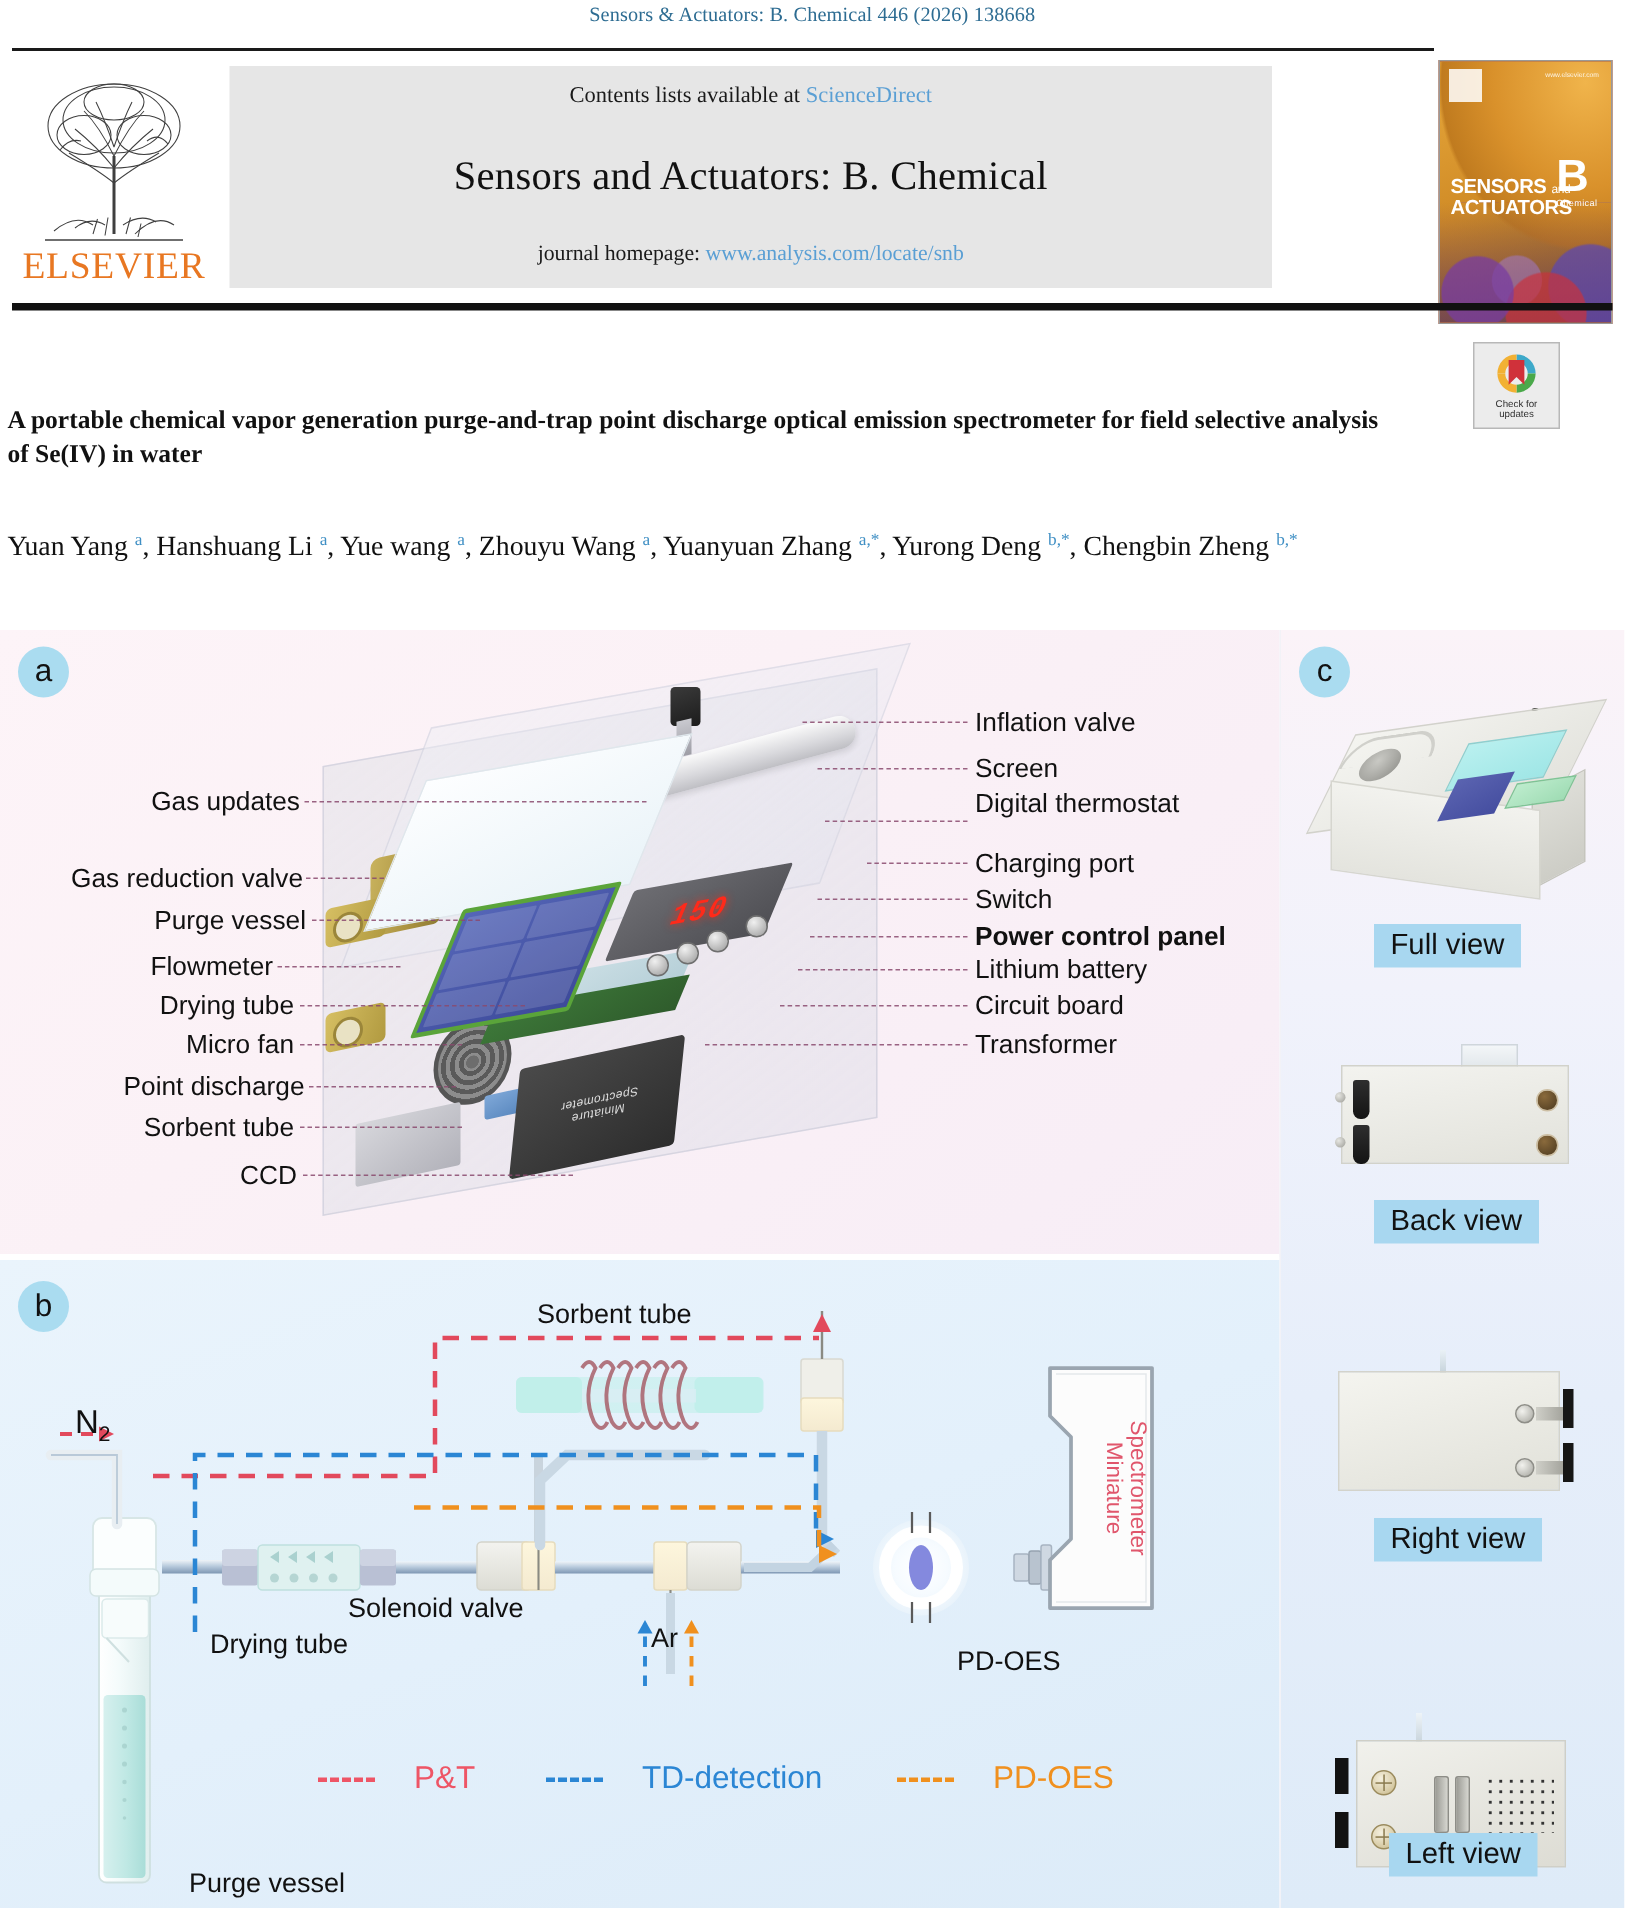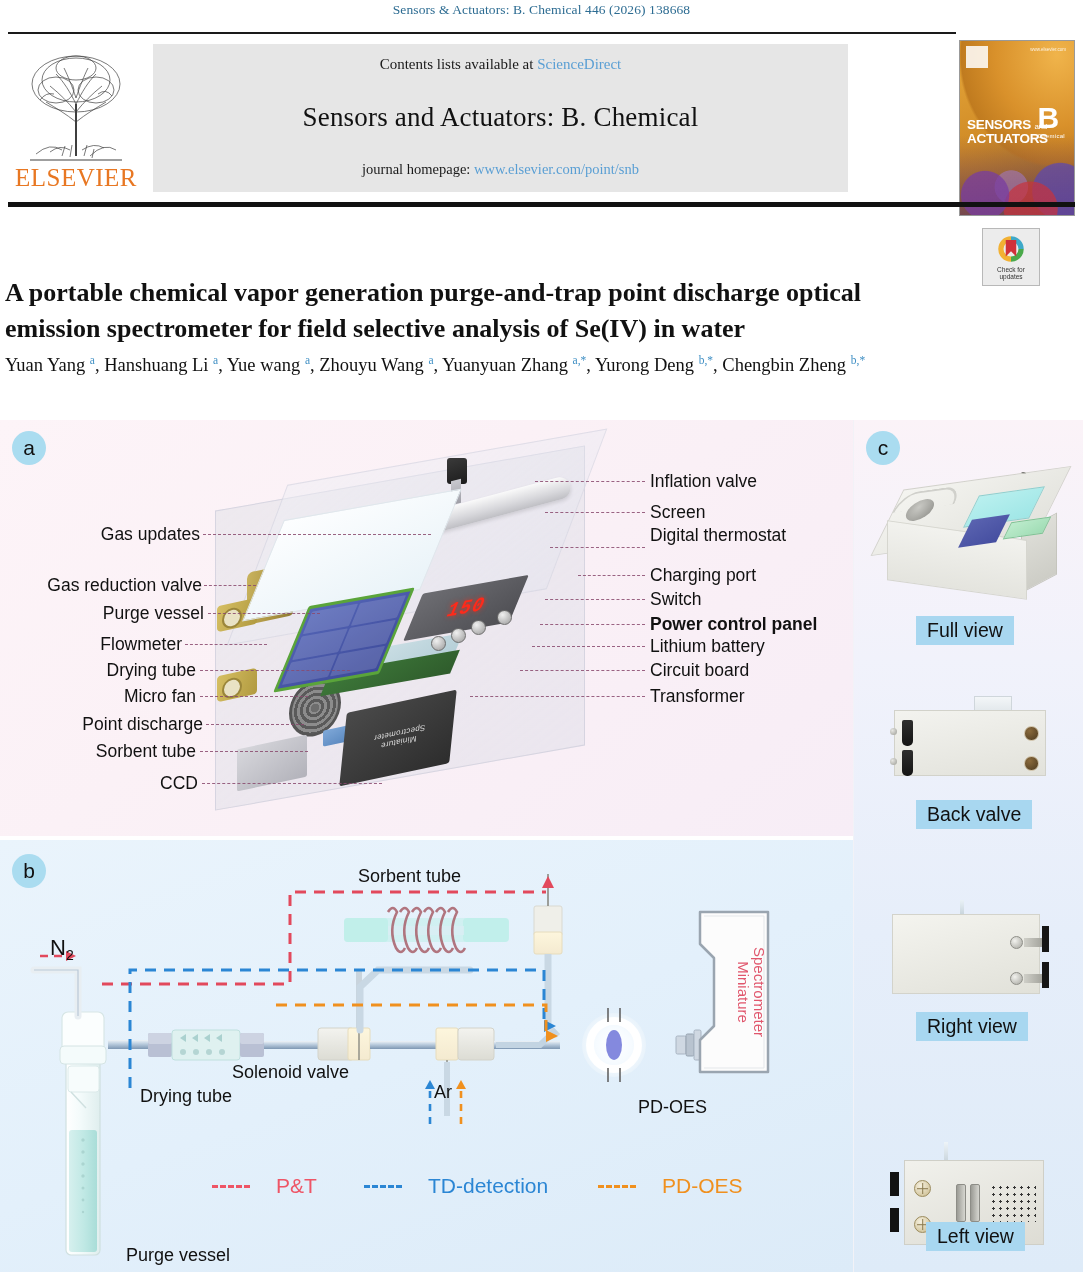--- a/index.html
+++ b/index.html
@@ -96,21 +96,21 @@
   
   .crossmark{
     position:absolute; right:43px; top:228px; width:58px; height:58px;
     background:#ececec; border:1px solid #b8b8b8;
     display:flex; flex-direction:column; align-items:center; justify-content:center;
     font-family:"Liberation Sans", sans-serif;
   }
   .crossmark-label{ font-size:6.5px; color:#333; line-height:1.15; text-align:center; margin-top:2px;}
   .article-title{
     position:absolute; left:5px; top:258px; width:930px;
-    font-size:26px; line-height:1.35; color:#111;
+    font-size:17px; line-height:1.35; color:#111;
     font-family:"Liberation Serif", serif;
   }
   .authors{
     position:absolute; left:5px; top:352px; width:960px;
     font-size:18.5px; line-height:1.45; color:#111;
   }
   .authors sup{ color:#3f8fc4; font-size:11.5px; }
 
   
   .figure{
@@ -460,21 +460,21 @@
     </svg>
     <div class="elsevier-word">ELSEVIER</div>
   </div>
 
   <div class="banner-center">
     <div class="banner-contents">
       <span>Contents lists available at </span><span class="link">ScienceDirect</span>
     </div>
     <div class="banner-journal">Sensors and Actuators: B. Chemical</div>
     <div class="banner-homepage">
-      <span>journal homepage: </span><span class="link">www.elsevier.com/point/snb</span>
+      <span>journal homepage: </span><span class="link">www.analysis.com/locate/snb</span>
     </div>
   </div>
 
   <div class="cover-thumb">
     <div class="cover-grad"></div>
     <div class="cover-art"></div>
     <div class="cover-els"></div>
     <div class="cover-topright">www.elsevier.com</div>
     <div class="cover-title">
       <div class="l1"><span>SENSORS</span> <span class="and">and</span></div>
@@ -816,21 +816,21 @@
     <div class="dev-back">
       <div class="db-cap"></div>
       <div class="db-body"></div>
       <div class="db-clipL" style="left:20px; top:24px;"></div>
       <div class="db-clipL" style="left:20px; top:54px;"></div>
       <div class="db-stud" style="left:8px; top:32px;"></div>
       <div class="db-stud" style="left:8px; top:62px;"></div>
       <div class="db-knob" style="left:142px; top:30px;"></div>
       <div class="db-knob" style="left:142px; top:60px;"></div>
     </div>
-    <div class="cbadge" style="left:62px; top:380px;">Back valve</div>
+    <div class="cbadge" style="left:62px; top:380px;">Back view</div>
 
     <div class="dev-right">
       <div class="dr-ant"></div>
       <div class="dr-body"></div>
       <div class="dr-screw" style="left:128px; top:36px;"></div>
       <div class="dr-screw" style="left:128px; top:72px;"></div>
       <div class="dr-conn" style="left:142px; top:38px;"></div>
       <div class="dr-conn" style="left:142px; top:74px;"></div>
       <div class="dr-plate" style="left:160px; top:26px;"></div>
       <div class="dr-plate" style="left:160px; top:62px;"></div>

